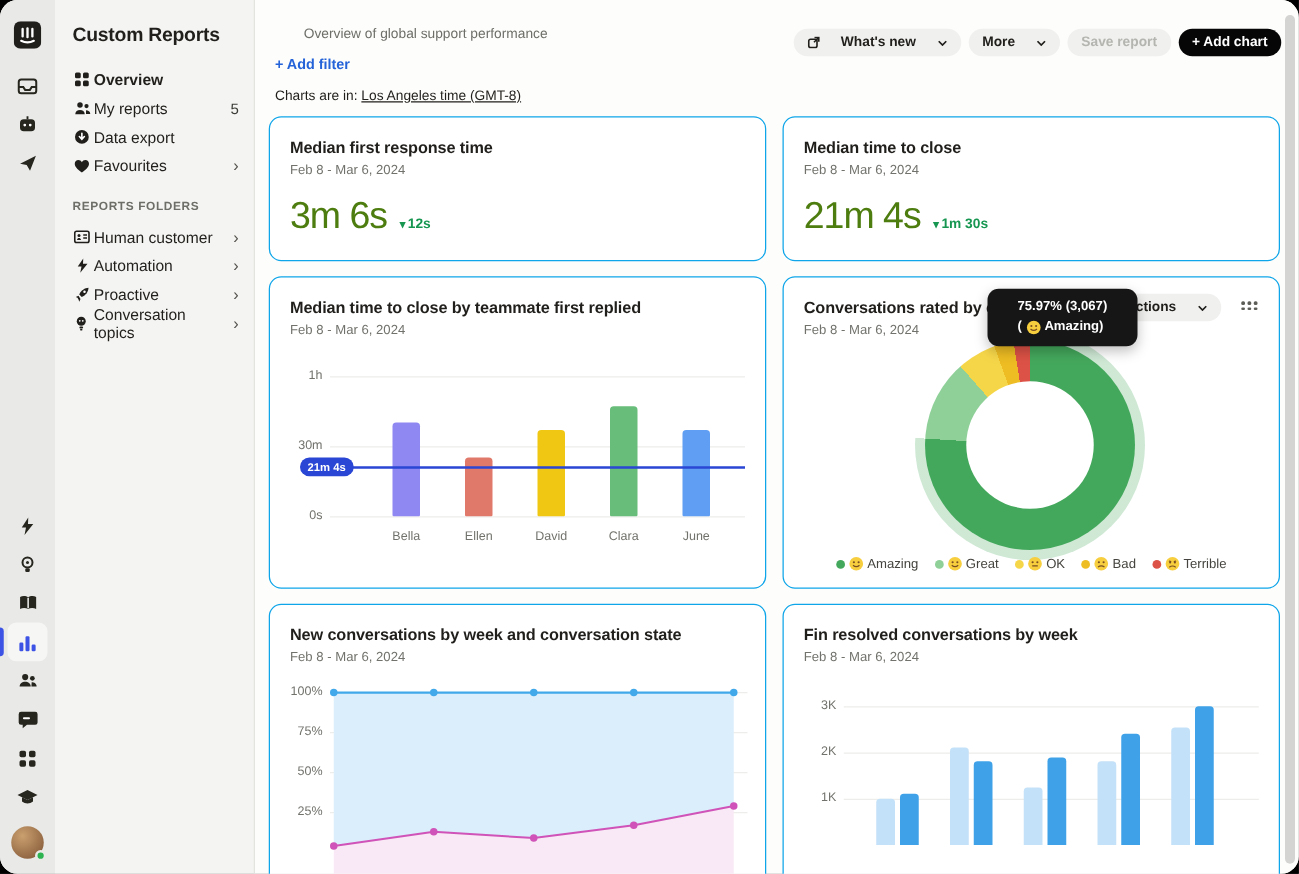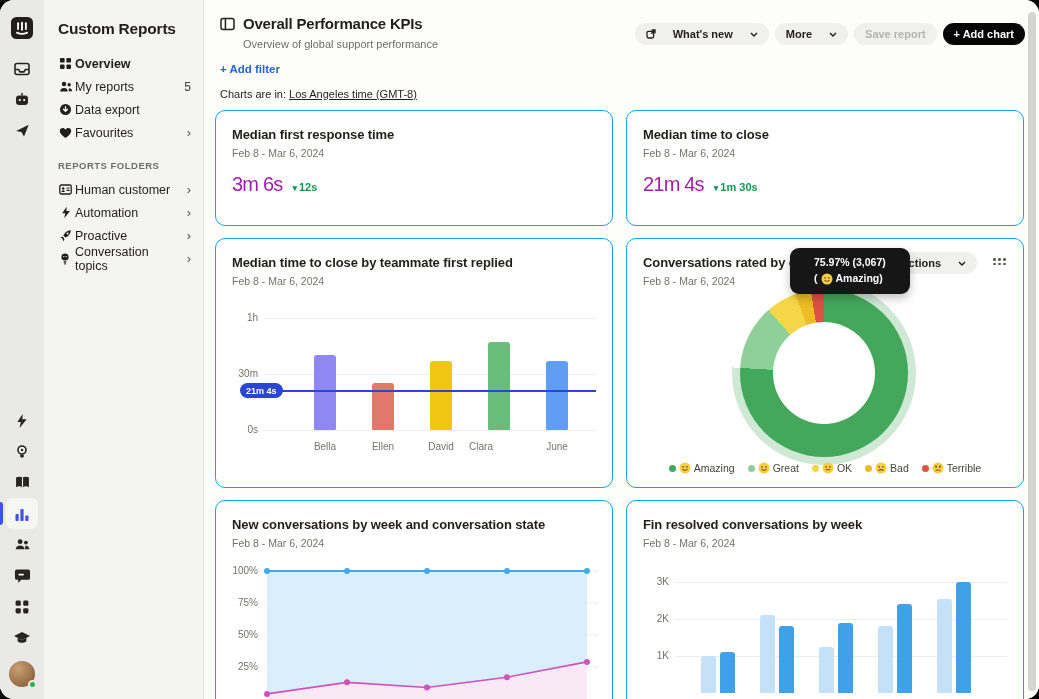--- a/index.html
+++ b/index.html
@@ -40,21 +40,21 @@
   .btn { height:22px; display:flex; align-items:center; gap:17px; padding:0 11px; border-radius:12px; background:#f0f0ee; font-size:11px; font-weight:bold; color:#211f1c; cursor:pointer; border:none; }
   .btn.disabled { color:#b4b4b0; }
   .btn.primary { background:#060606; color:#fff; }
 
   
   .grid { margin:10px 15px 0 11px; display:grid; grid-template-columns:1fr 1fr; grid-template-rows:116px 250px 250px; gap:12px 13px; }
   .card { position:relative; background:#fff; border:1px solid #0ea5e9; border-radius:10px; padding:16px; overflow:visible; }
   .card-title { font-size:13px; font-weight:bold; color:#211f1c; letter-spacing:-0.1px; }
   .card-date { font-size:10.5px; color:#72726d; margin-top:5px; }
   .kpi-row { display:flex; align-items:baseline; gap:10px; margin-top:14px; }
-  .kpi-value { font-size:20px; color:#a21caf; letter-spacing:-0.8px;text-align:center; }
+  .kpi-value { font-size:30px; color:#4d7c0f; letter-spacing:-0.8px;text-align:center; }
   .kpi-delta { font-size:11px; font-weight:bold; color:#169650; }
   .kpi-delta .tri { font-size:9px; margin-right:2px; }
 
   
   .grid-h { position:absolute; left:48px; right:16px; height:1px; background:#ededeb; }
   .ylab { position:absolute; left:0; width:42px; text-align:right; font-size:10px; color:#72726d; }
   .tm-ref-line { position:absolute; left:40px; right:16px; height:2px; background:#2a46d4; z-index:3; }
   .tm-pill { position:absolute; left:24px; background:#2a46d4; color:#fff; font-size:9px; font-weight:bold; padding:2.5px 6px; border-radius:8px; z-index:4; }
   .tm-bar { position:absolute; width:22px; border-radius:3px 3px 1px 1px; z-index:2; }
   .tm-xlab { position:absolute; width:60px; text-align:center; font-size:10px; color:#72726d; }
@@ -263,29 +263,20 @@
           </svg>
         </span>
       <span>Conversation topics</span>
       <span class="nav-chev">›</span>
     </div>
   </aside>
 
   <main class="main">
 
     <header class="main-header">
-      <div class="title-row">
-        <span>
-            <svg width="15" height="14" viewBox="0 0 15 14">
-              <rect x="1" y="1.5" width="13" height="11" rx="2" fill="none" stroke="#211f1c" stroke-width="1.5"></rect>
-              <path d="M5.4 1.5 v11" stroke="#211f1c" stroke-width="1.5"></path>
-            </svg>
-          </span>
-        <h1 class="page-title">Overall Performance KPIs</h1>
-      </div>
       <div class="page-subtitle">Overview of global support performance</div>
       <div class="add-filter">+ Add filter</div>
       <div class="tz-row">
         <span>Charts are in:</span>
         <span class="tz-link">Los Angeles time (GMT-8)</span>
       </div>
 
       <div class="header-actions">
         <button class="btn">
           <span>
@@ -347,21 +338,21 @@
         <div class="ylab" style="top:185px">0s</div>
         <div class="tm-ref-line" style="top:151px"></div>
         <div class="tm-pill" style="top:144px">21m 4s</div>
       <div class="tm-bar" style="left: 98px; top: 116.333px; height: 74.6667px; background: rgb(143, 136, 242);"></div>
           <div class="tm-xlab" style="left: 79px; top: 202px;">Bella</div>
           <div class="tm-bar" style="left: 156px; top: 144.333px; height: 46.6667px; background: rgb(224, 121, 106);"></div>
           <div class="tm-xlab" style="left: 137px; top: 202px;">Ellen</div>
           <div class="tm-bar" style="left: 214px; top: 121.933px; height: 69.0667px; background: rgb(240, 199, 19);"></div>
           <div class="tm-xlab" style="left: 195px; top: 202px;">David</div>
           <div class="tm-bar" style="left: 272px; top: 103.267px; height: 87.7333px; background: rgb(103, 189, 121);"></div>
-          <div class="tm-xlab" style="left: 235px; top: 202px;">Clara</div>
+          <div class="tm-xlab" style="left: 253px; top: 202px;">Clara</div>
           <div class="tm-bar" style="left: 330px; top: 121.933px; height: 69.0667px; background: rgb(95, 158, 242);"></div>
           <div class="tm-xlab" style="left: 311px; top: 202px;">June</div>
         </div>
 
       <div class="card" id="ratingCard">
         <div class="card-title" style="max-width:300px">Conversations rated by customer rating</div>
         <div class="card-date">Feb 8 - Mar 6, 2024</div>
 
         <button class="btn actions-btn">
           <span>Actions</span>

